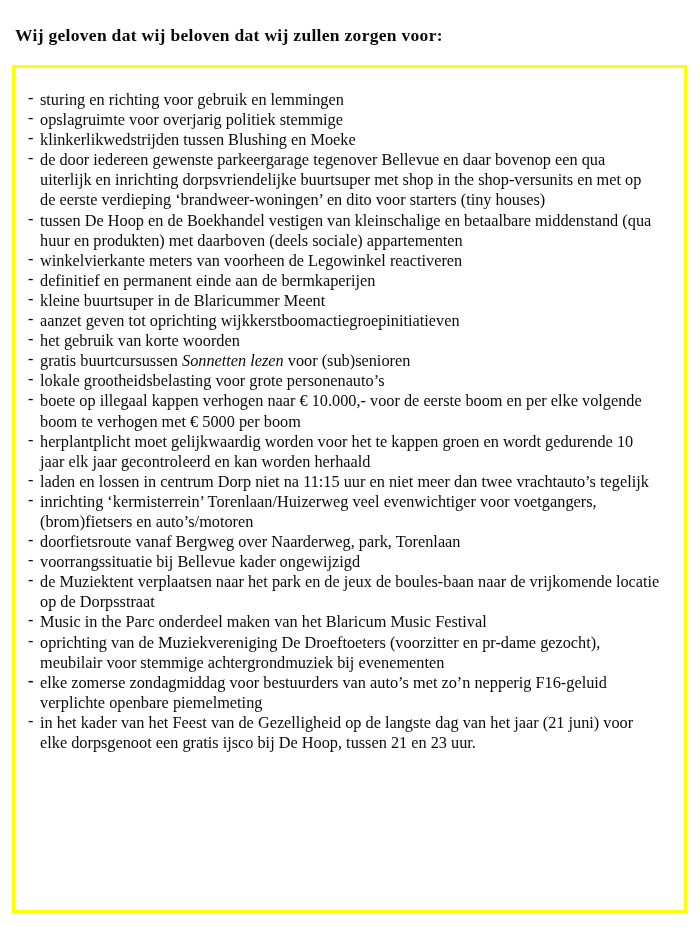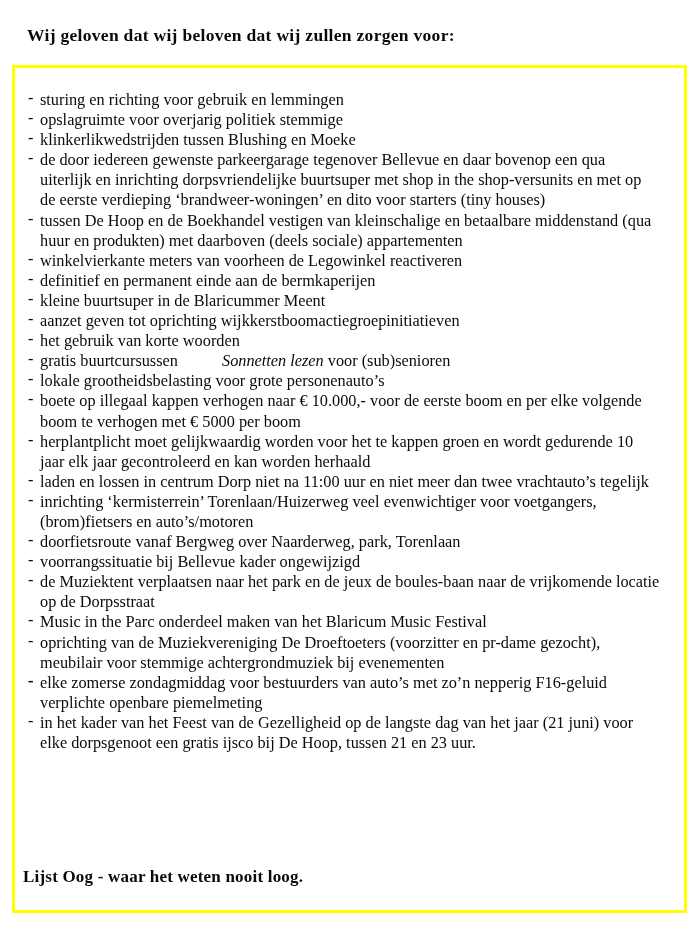--- a/index.html
+++ b/index.html
@@ -10,21 +10,21 @@
   body {
     width: 700px;
     height: 927px;
     position: relative;
     font-family: "Liberation Serif", "DejaVu Serif", serif;
     color: #0a0a0a;
     overflow: hidden;
   }
   .page-title {
     position: absolute;
-    left: 27px;
+    left: 15px;
     top: 25px;
     font-size: 17.5px;
     font-weight: bold;
     letter-spacing: 0.3px;
     white-space: nowrap;
   }
   .promise-box {
     position: absolute;
     left: 12px;
     top: 65px;
@@ -50,21 +50,20 @@
     padding-left: 12px;
     margin: 0;
   }
   .dash-bullet {
     position: absolute;
     left: 0;
     top: -2px;
   }
   .seg-italic {
     font-style: italic;
-    margin-left: 40px;
   }
   .footer-slogan {
     position: absolute;
     left: 8px;
     top: 799px;
     font-size: 17px;
     font-weight: bold;
     letter-spacing: 0.2px;
     white-space: nowrap;
   }
@@ -83,25 +82,24 @@
       <li><span class="dash-bullet">-</span><span><span>tussen De Hoop en de Boekhandel vestigen van kleinschalige en betaalbare middenstand (qua huur en produkten) met daarboven (deels sociale) appartementen</span></span></li>
       <li><span class="dash-bullet">-</span><span><span>winkelvierkante meters van voorheen de Legowinkel reactiveren</span></span></li>
       <li><span class="dash-bullet">-</span><span><span>definitief en permanent einde aan de bermkaperijen</span></span></li>
       <li><span class="dash-bullet">-</span><span><span>kleine buurtsuper in de Blaricummer Meent</span></span></li>
       <li><span class="dash-bullet">-</span><span><span>aanzet geven tot oprichting wijkkerstboomactiegroepinitiatieven</span></span></li>
       <li><span class="dash-bullet">-</span><span><span>het gebruik van korte woorden</span></span></li>
       <li><span class="dash-bullet">-</span><span><span>gratis buurtcursussen </span><span class="seg-italic">Sonnetten lezen</span><span> voor (sub)senioren</span></span></li>
       <li><span class="dash-bullet">-</span><span><span>lokale grootheidsbelasting voor grote personenauto’s</span></span></li>
       <li><span class="dash-bullet">-</span><span><span>boete op illegaal kappen verhogen naar € 10.000,- voor de eerste boom en per elke volgende boom te verhogen met € 5000 per boom</span></span></li>
       <li><span class="dash-bullet">-</span><span><span>herplantplicht moet gelijkwaardig worden voor het te kappen groen en wordt gedurende 10 jaar elk jaar gecontroleerd en kan worden herhaald</span></span></li>
-      <li><span class="dash-bullet">-</span><span><span>laden en lossen in centrum Dorp niet na 11:00 uur en niet meer dan twee vrachtauto’s tegelijk</span></span></li>
+      <li><span class="dash-bullet">-</span><span><span>laden en lossen in centrum Dorp niet na 11:15 uur en niet meer dan twee vrachtauto’s tegelijk</span></span></li>
       <li><span class="dash-bullet">-</span><span><span>inrichting ‘kermisterrein’ Torenlaan/Huizerweg veel evenwichtiger voor voetgangers, (brom)fietsers en auto’s/motoren</span></span></li>
       <li><span class="dash-bullet">-</span><span><span>doorfietsroute vanaf Bergweg over Naarderweg, park, Torenlaan</span></span></li>
       <li><span class="dash-bullet">-</span><span><span>voorrangssituatie bij Bellevue kader ongewijzigd</span></span></li>
       <li><span class="dash-bullet">-</span><span><span>de Muziektent verplaatsen naar het park en de jeux de boules-baan naar de vrijkomende locatie op de Dorpsstraat</span></span></li>
       <li><span class="dash-bullet">-</span><span><span>Music in the Parc onderdeel maken van het Blaricum Music Festival</span></span></li>
       <li><span class="dash-bullet">-</span><span><span>oprichting van de Muziekvereniging De Droeftoeters (voorzitter en pr-dame gezocht), meubilair voor stemmige achtergrondmuziek bij evenementen</span></span></li>
       <li><span class="dash-bullet">-</span></li>
       <li><span class="dash-bullet">-</span><span><span>elke zomerse zondagmiddag voor bestuurders van auto’s met zo’n nepperig F16-geluid verplichte openbare piemelmeting</span></span></li>
       <li><span class="dash-bullet">-</span><span><span>in het kader van het Feest van de Gezelligheid op de langste dag van het jaar (21 juni) voor elke dorpsgenoot een gratis ijsco bij De Hoop, tussen 21 en 23 uur.</span></span></li>
     </ul>
-  <div class="footer-slogan">Lijst Oog - waar het weten nooit loog.</div>
 </div>
 
 </body></html>

